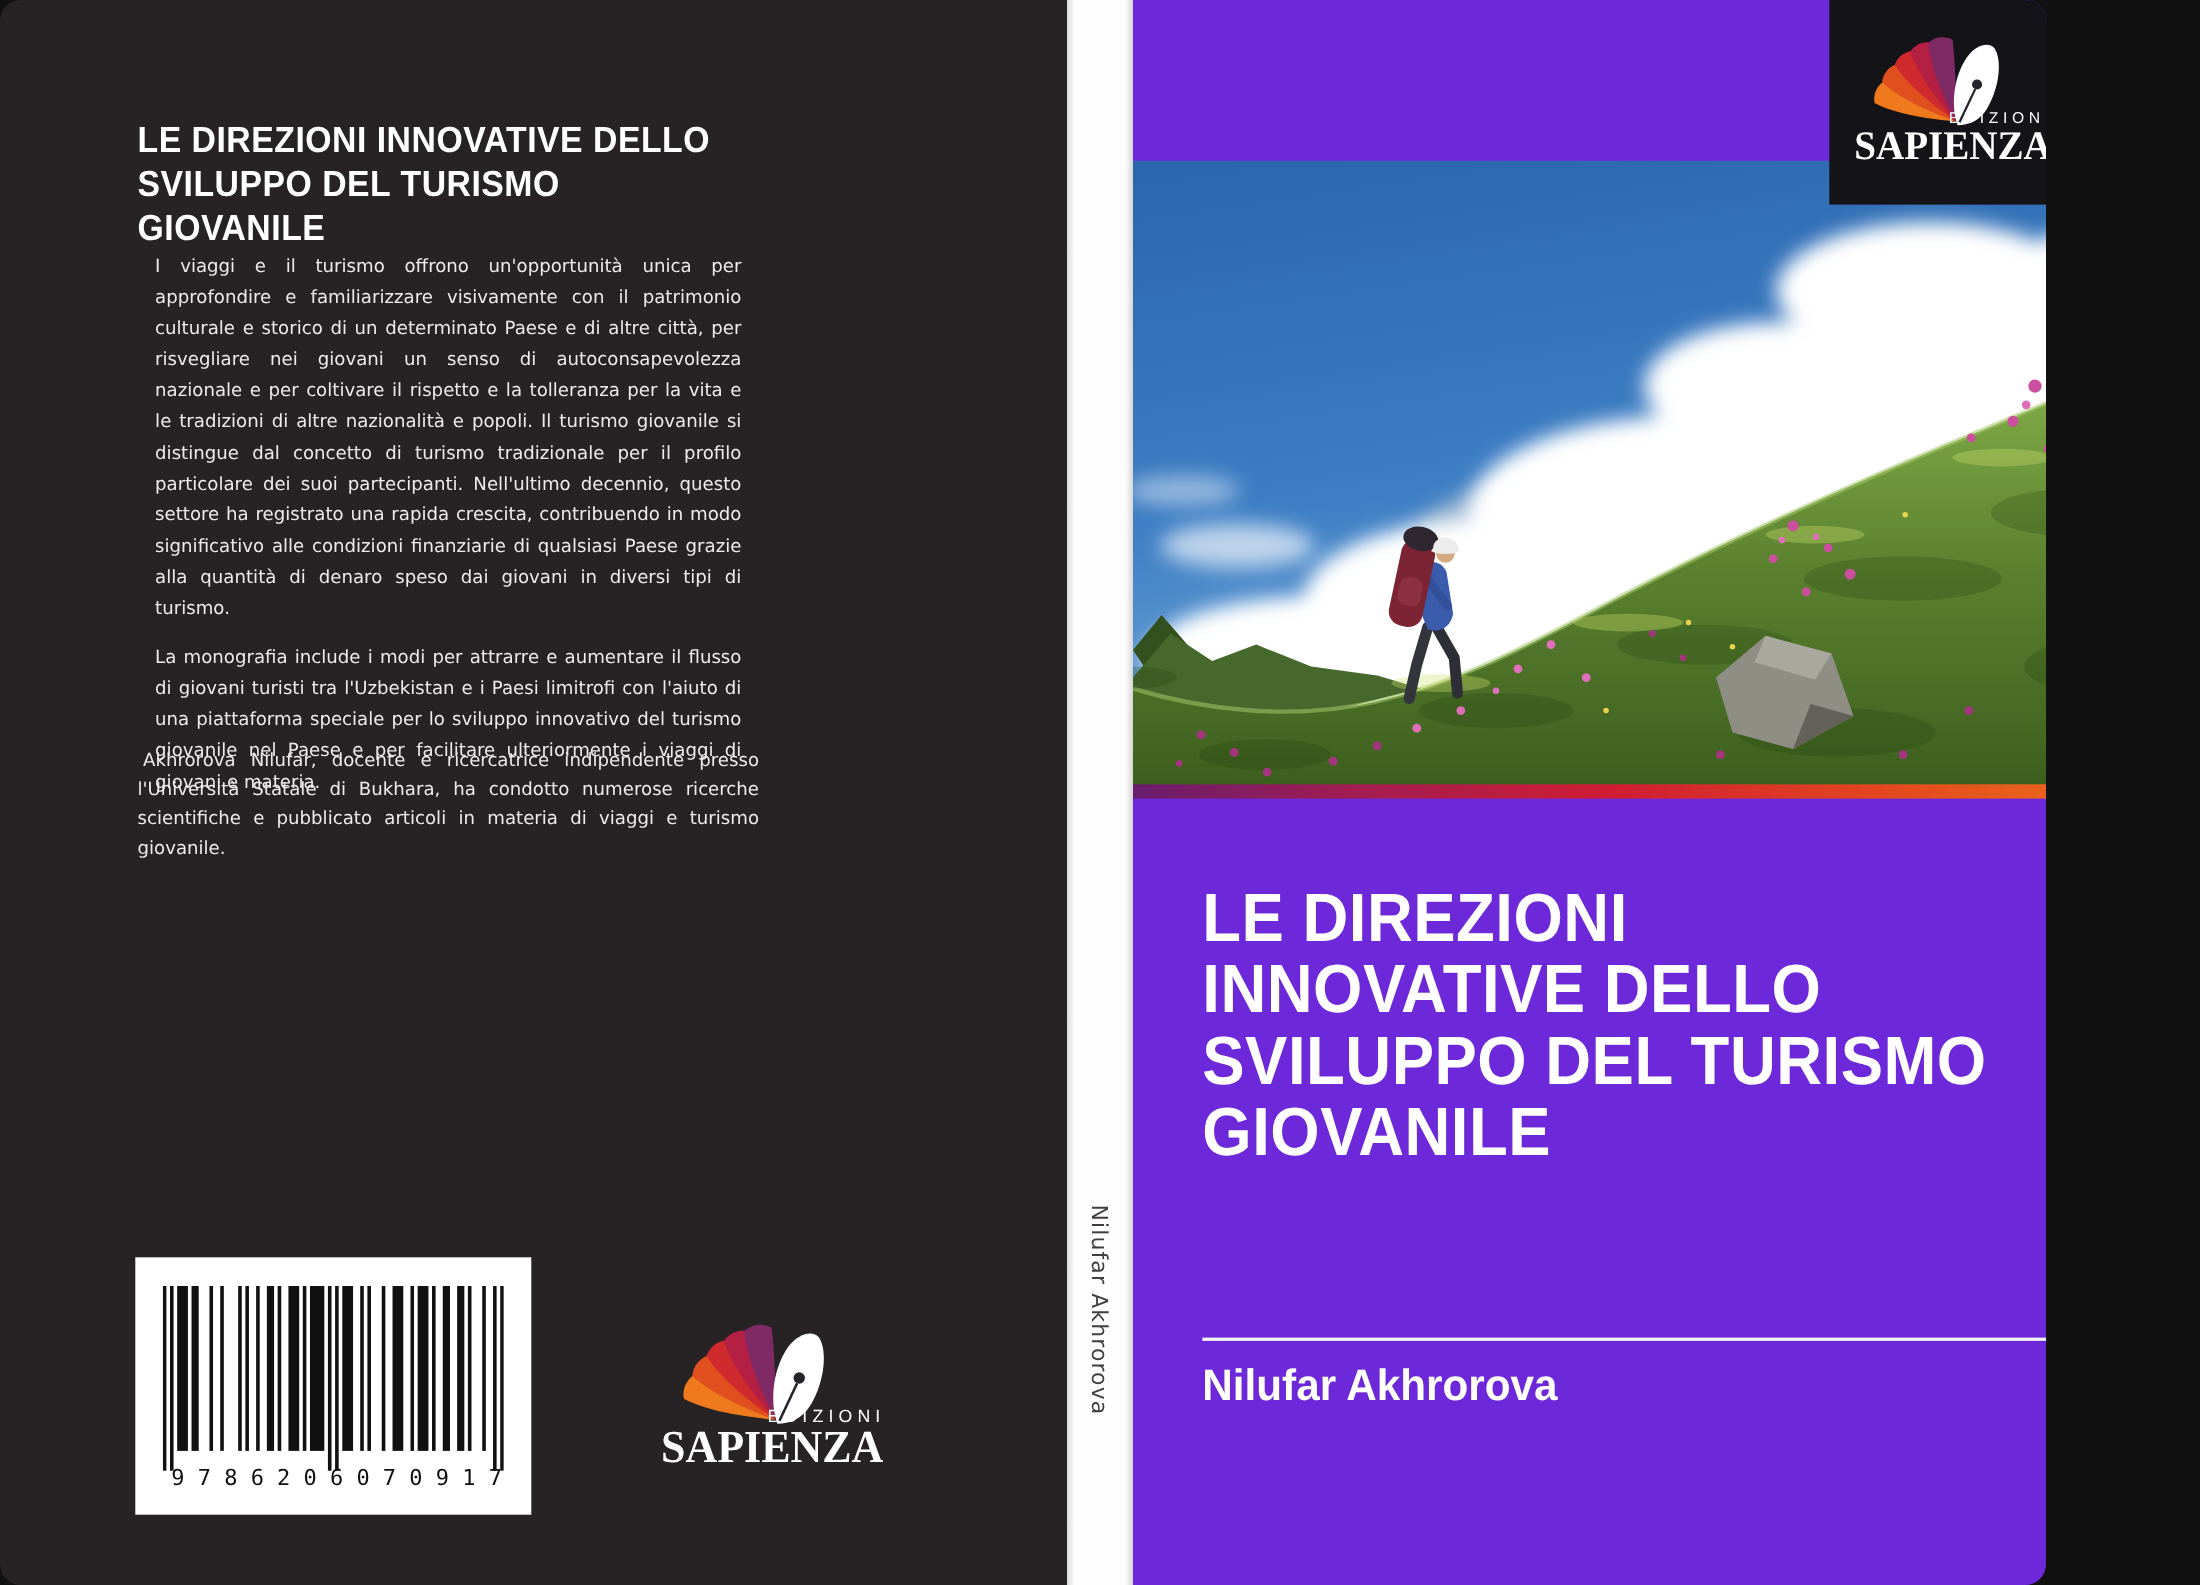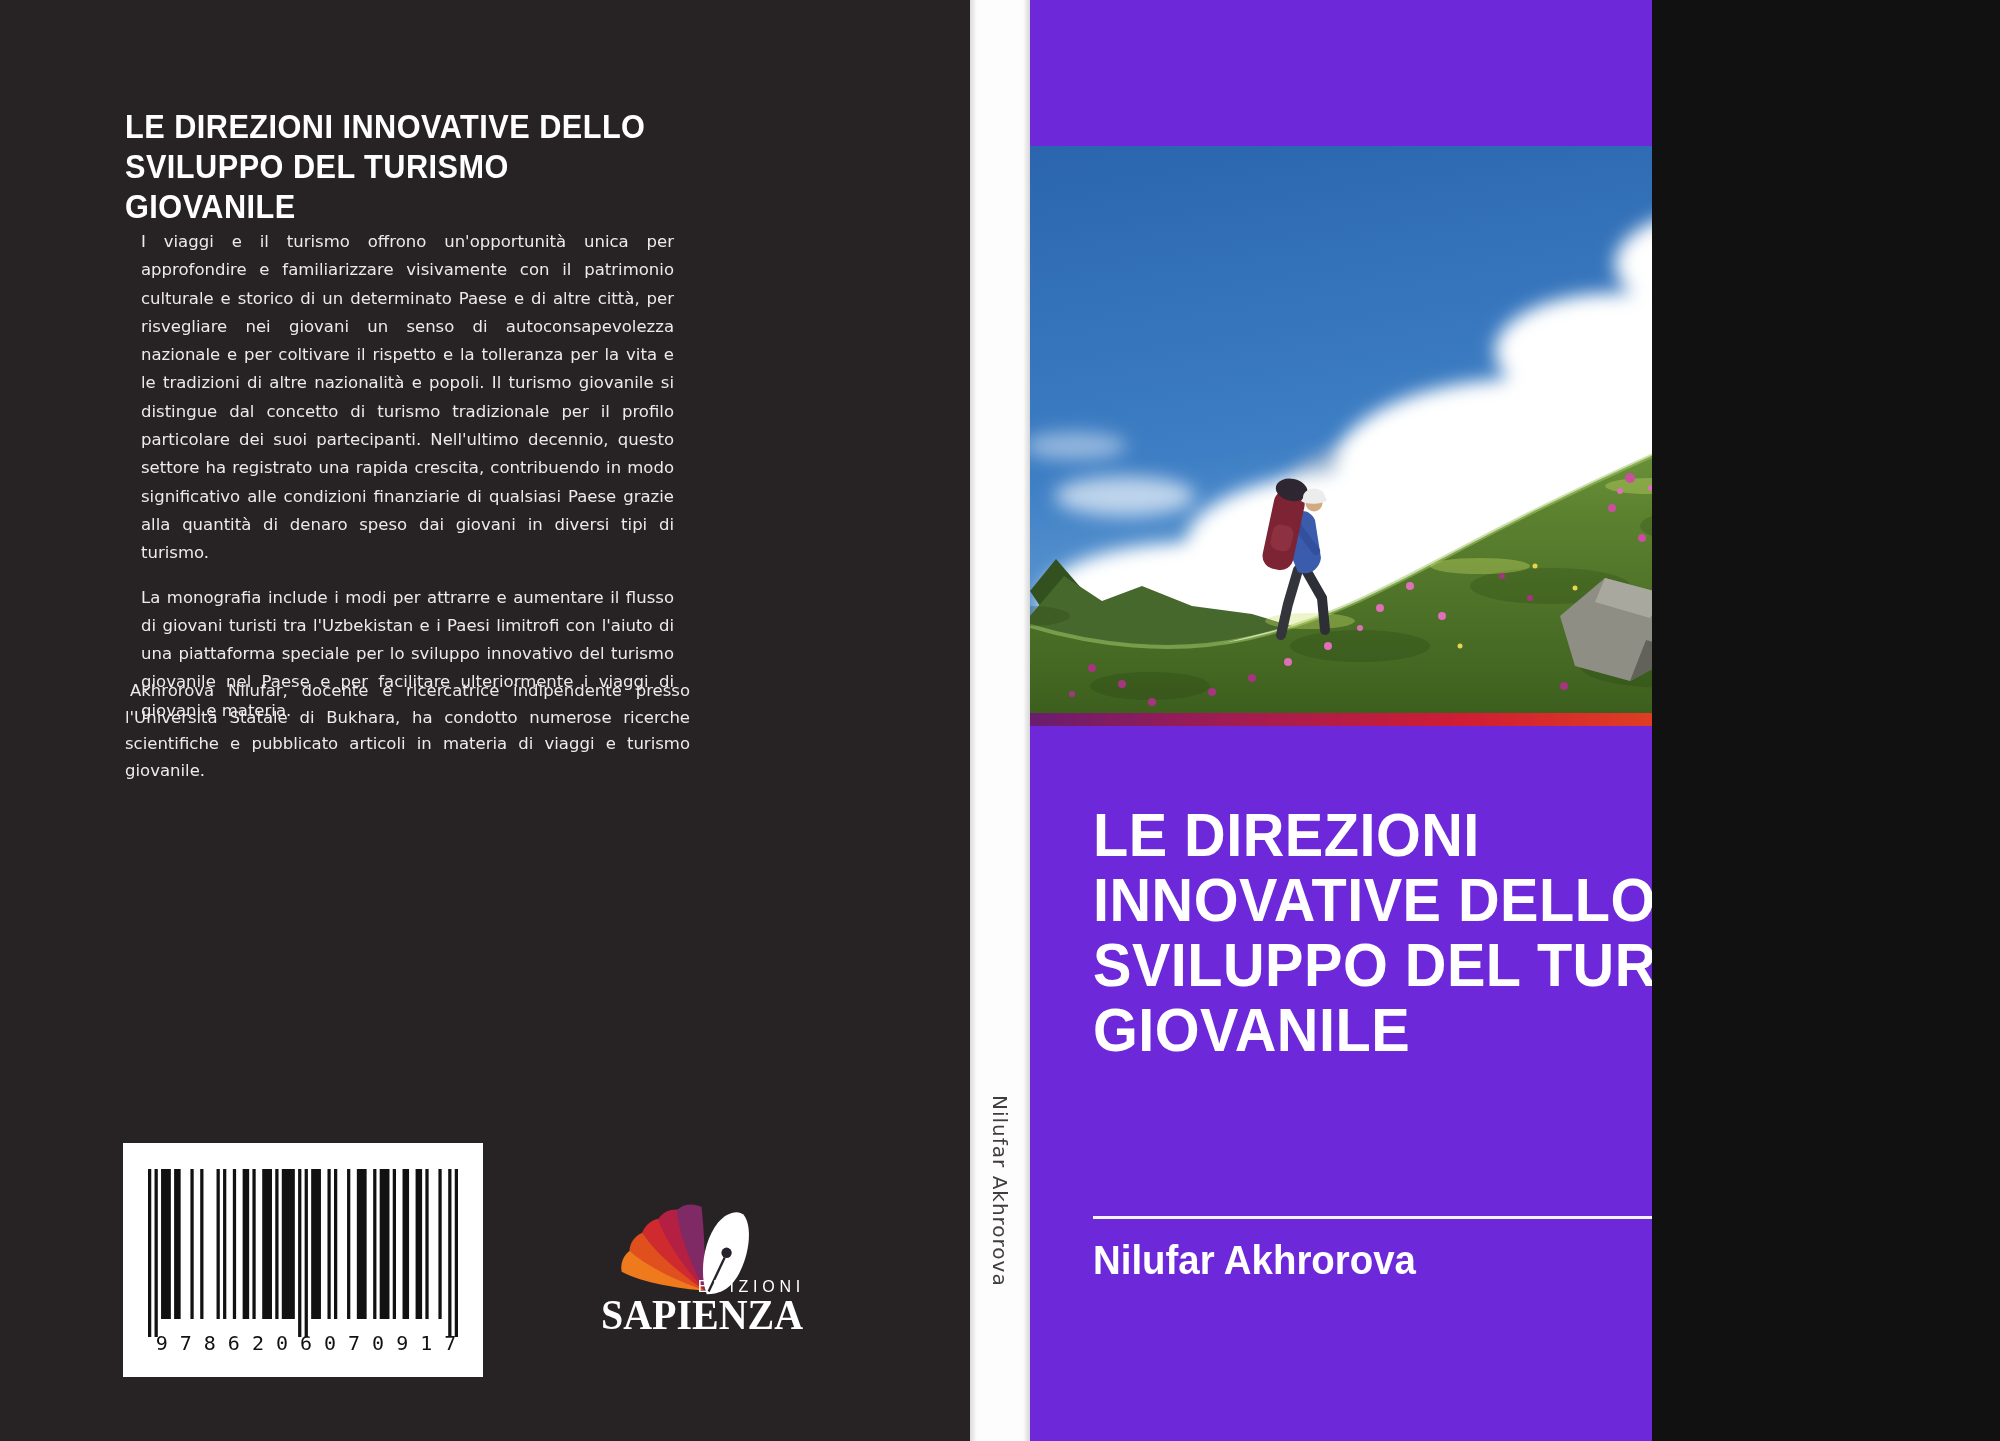--- a/index.html
+++ b/index.html
@@ -1,17 +1,17 @@
 <!DOCTYPE html>
 <html><head>
 <meta charset="utf-8">
 <style>
   html,body{margin:0;padding:0;background:#111;}
-  .cover{position:relative;width:1652px;height:1441px;overflow:hidden;
-         font-family:"DejaVu Sans",sans-serif;}
+  .cover{position:relative;width:1860px;height:1441px;overflow:hidden;
+         font-family:"DejaVu Sans",sans-serif;border-radius:19px;}
   
   .back{position:absolute;left:0;top:0;width:970px;height:1441px;background:#272324;color:#efeeee;}
   .back-title{position:absolute;left:125px;top:85px;width:620px;
               font-family:"Liberation Sans",sans-serif;font-weight:bold;
               font-size:33px;line-height:40px;color:#ffffff;
               transform:scaleX(0.93);transform-origin:left top;letter-spacing:.5px;}
   .back-synopsis{position:absolute;left:125px;top:212px;width:565px;
                  font-size:16.5px;line-height:28.3px;text-align:justify;color:#eceaea;}
   .back-synopsis p{margin:16px;}
   .back-bio{position:absolute;left:125px;top:678px;width:565px;

